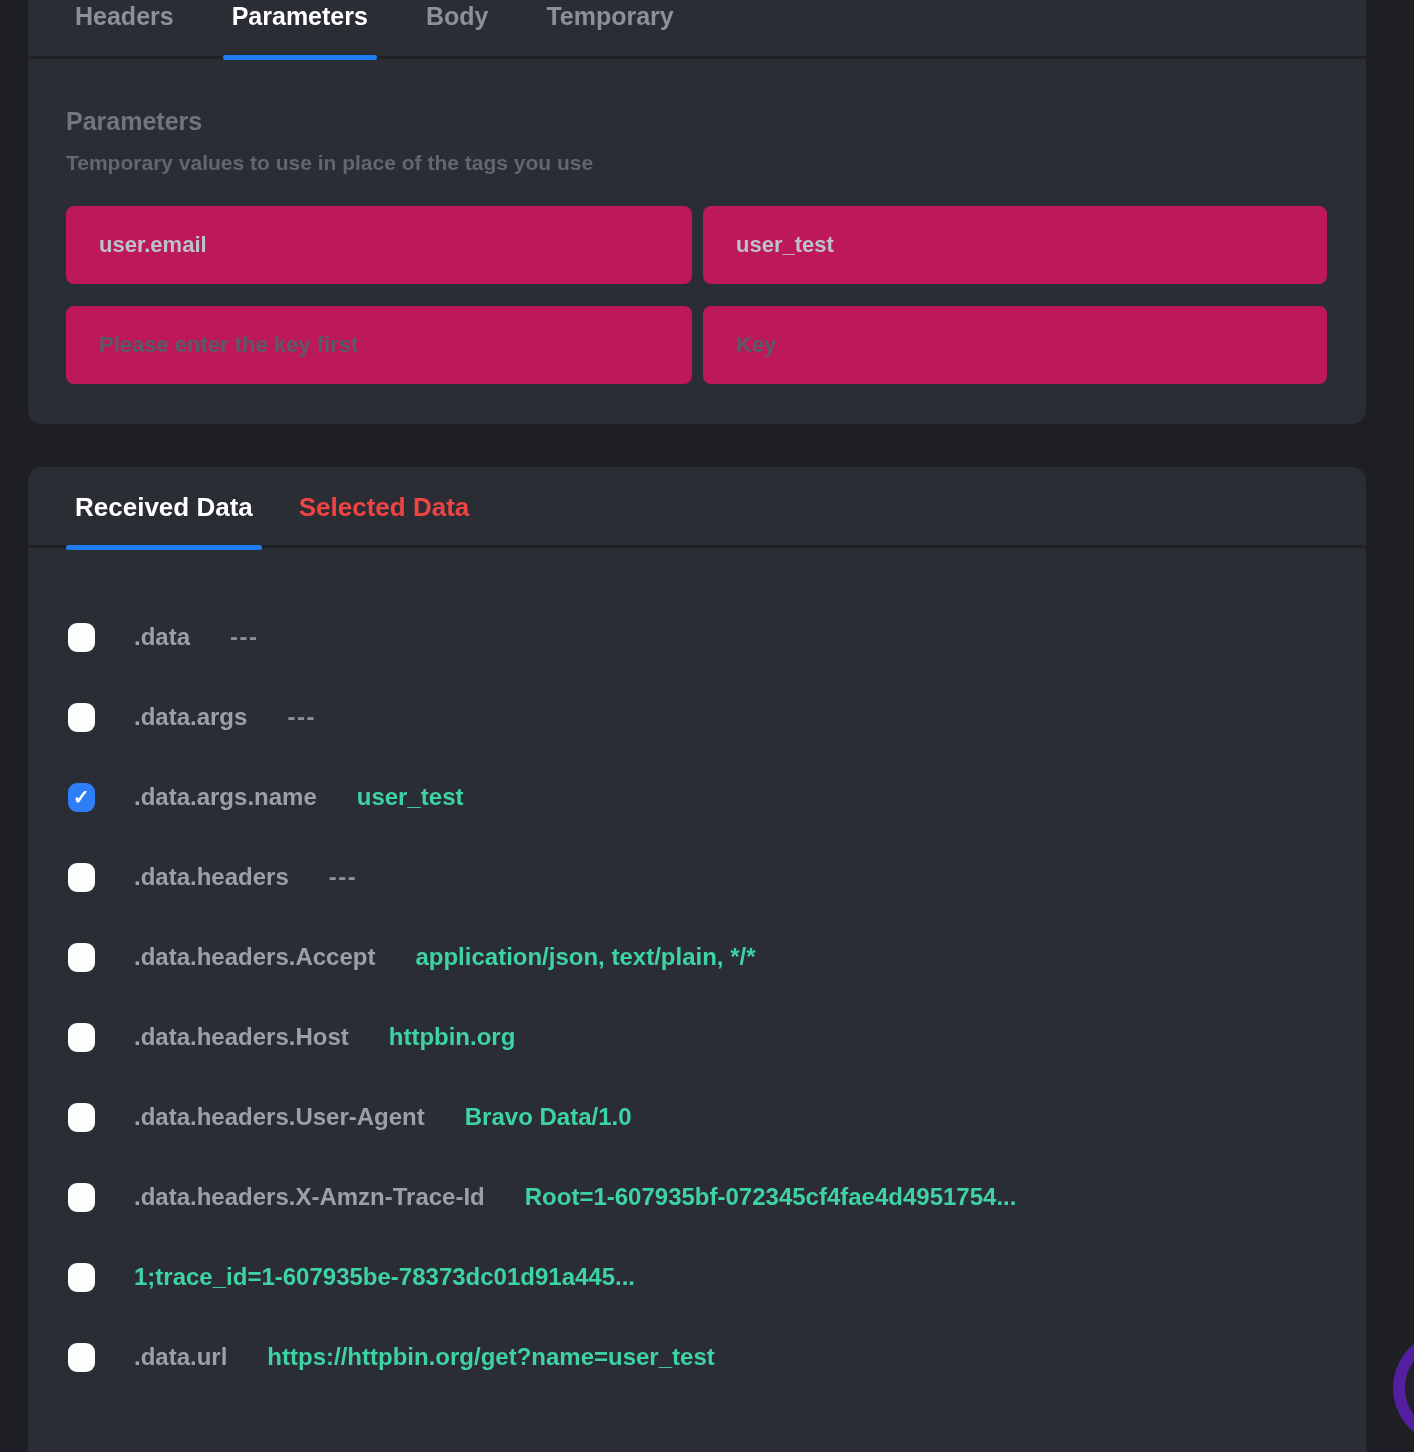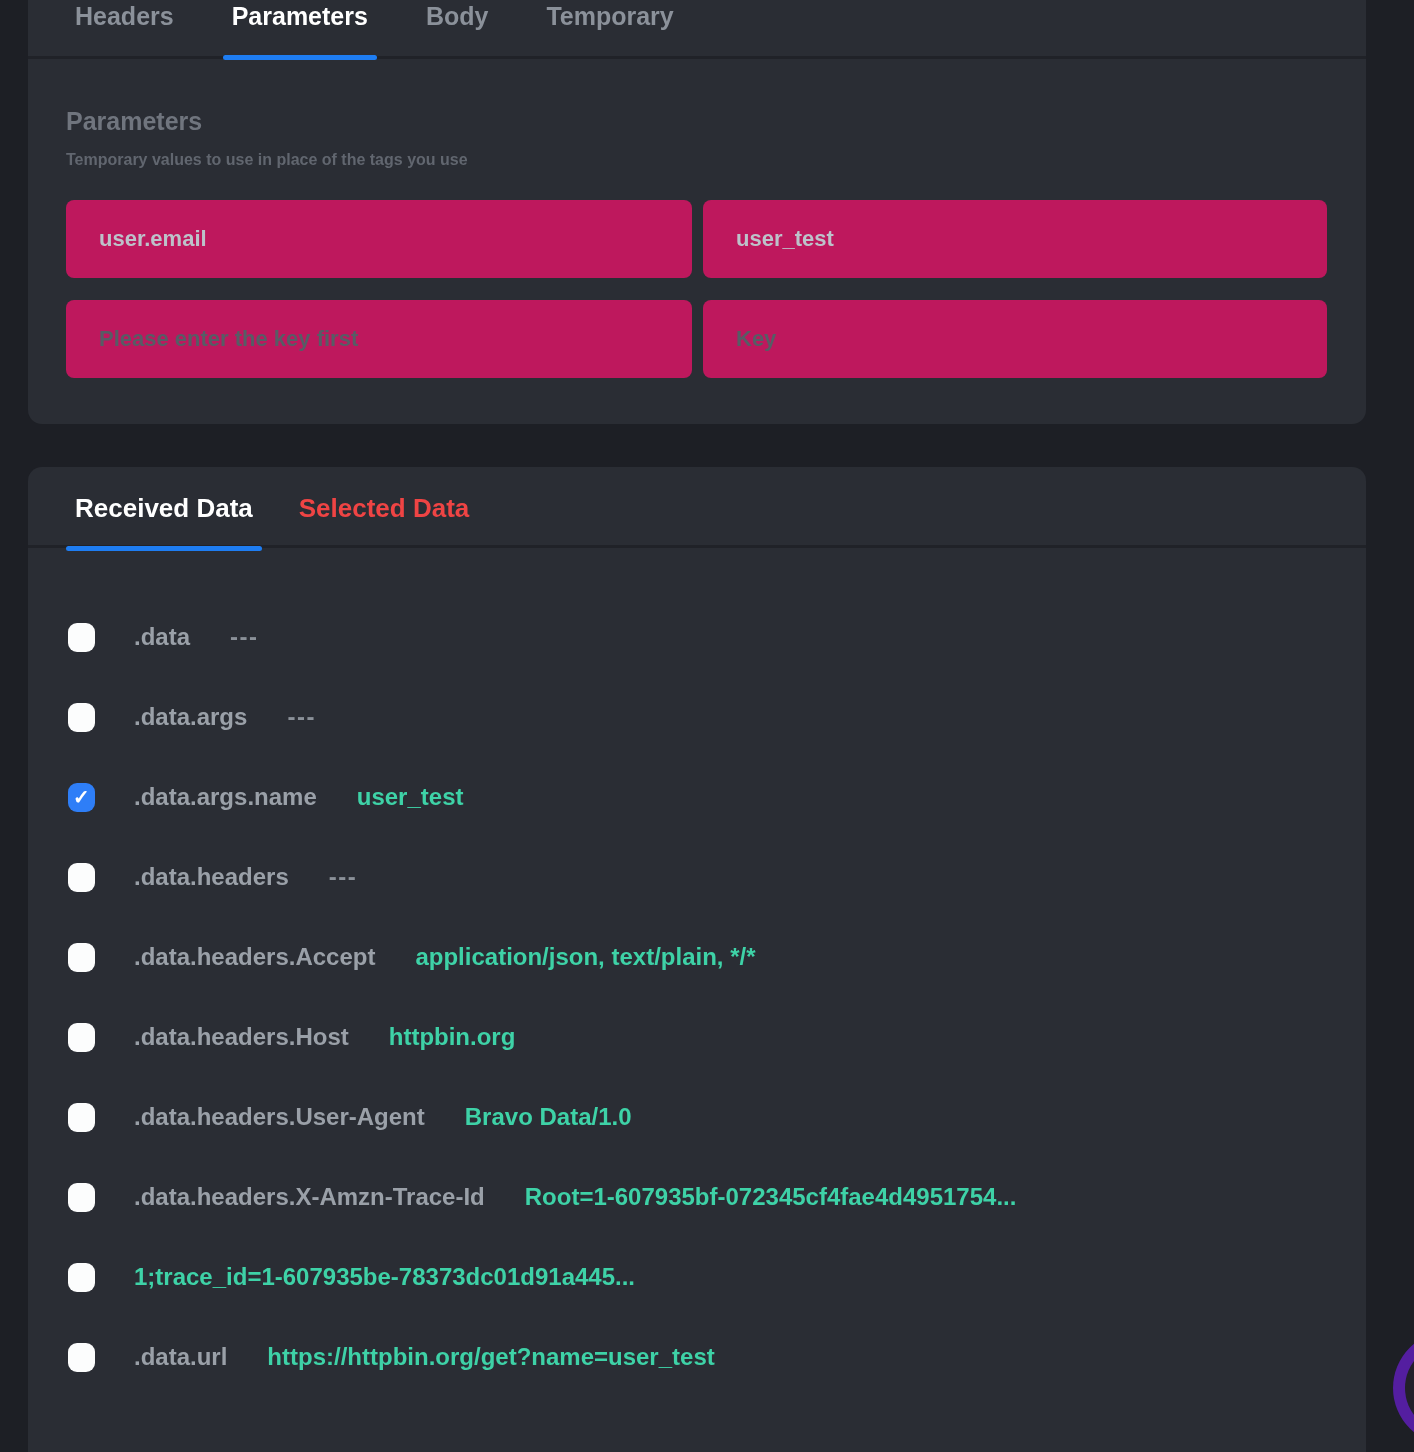--- a/index.html
+++ b/index.html
@@ -13,21 +13,21 @@
   .card {
     position:absolute;
     left:28px;
     width:1338px;
     background:#2a2d34;
   }
   .card-top { top:0; height:424px; border-radius:0 0 14px 14px; }
   .card-bottom { top:467px; height:985px; border-radius:14px 14px 0 0; }
 
   
-  .tabs { display:flex; align-items:flex-start; }
+  .tabs { display:flex; align-items:center; }
   .request-tabs {
     height:59px;
     padding-left:47px;
     gap:58px;
     border-bottom:3px solid #202228;
   }
   .request-tabs .tab {
     position:relative;
     padding:2px 0 26px;
     font-size:25px;
@@ -63,21 +63,21 @@
 
   
   .card-body { padding:48px 39px 0 38px; }
   .panel-title {
     font-size:25px;
     font-weight:700;
     color:#70757e;
   }
   .panel-subtitle {
     margin-top:15px;
-    font-size:16px;
+    font-size:21px;
     font-weight:600;
     color:#61666f;
   }
   .param-grid {
     margin-top:31px;
     display:grid;
     grid-template-columns:626px 624px;
     column-gap:11px;
     row-gap:22px;
   }

